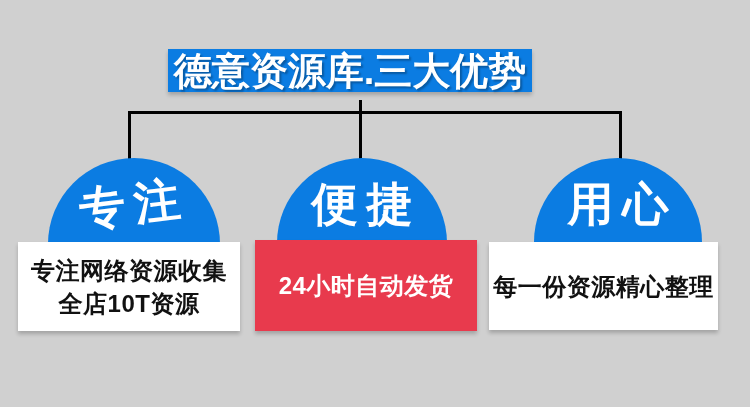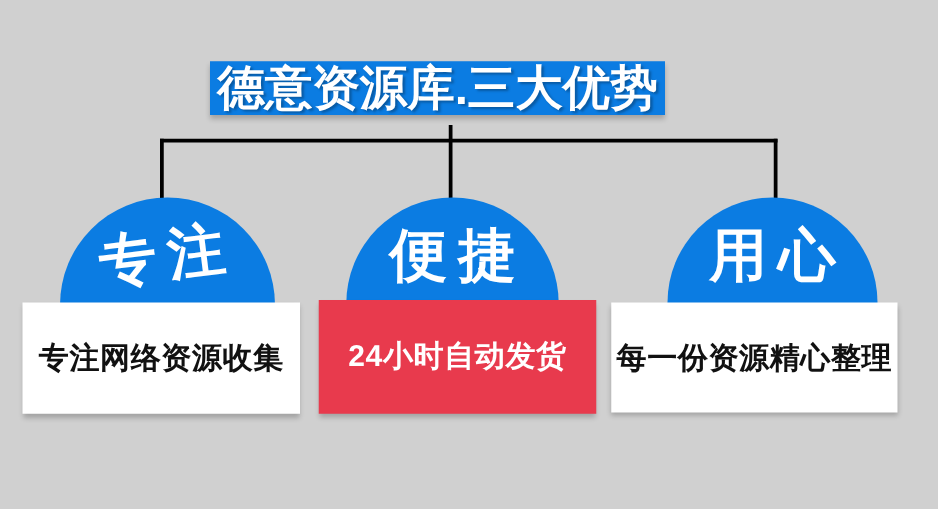--- a/index.html
+++ b/index.html
@@ -98,20 +98,21 @@
   <div class="circle circle-2">
     <span class="circle-label">便捷</span>
   </div>
 
   <div class="circle circle-3">
     <span class="circle-label">用心</span>
   </div>
 
   <div class="caption-box box-white box-1">
     <span class="cap-line">专注网络资源收集</span>
+    <span class="cap-line">全店10T资源</span>
   </div>
 
   <div class="caption-box box-red box-2">
     <span class="cap-line">24小时自动发货</span>
   </div>
 
   <div class="caption-box box-white box-3">
     <span class="cap-line">每一份资源精心整理</span>
   </div>
 

